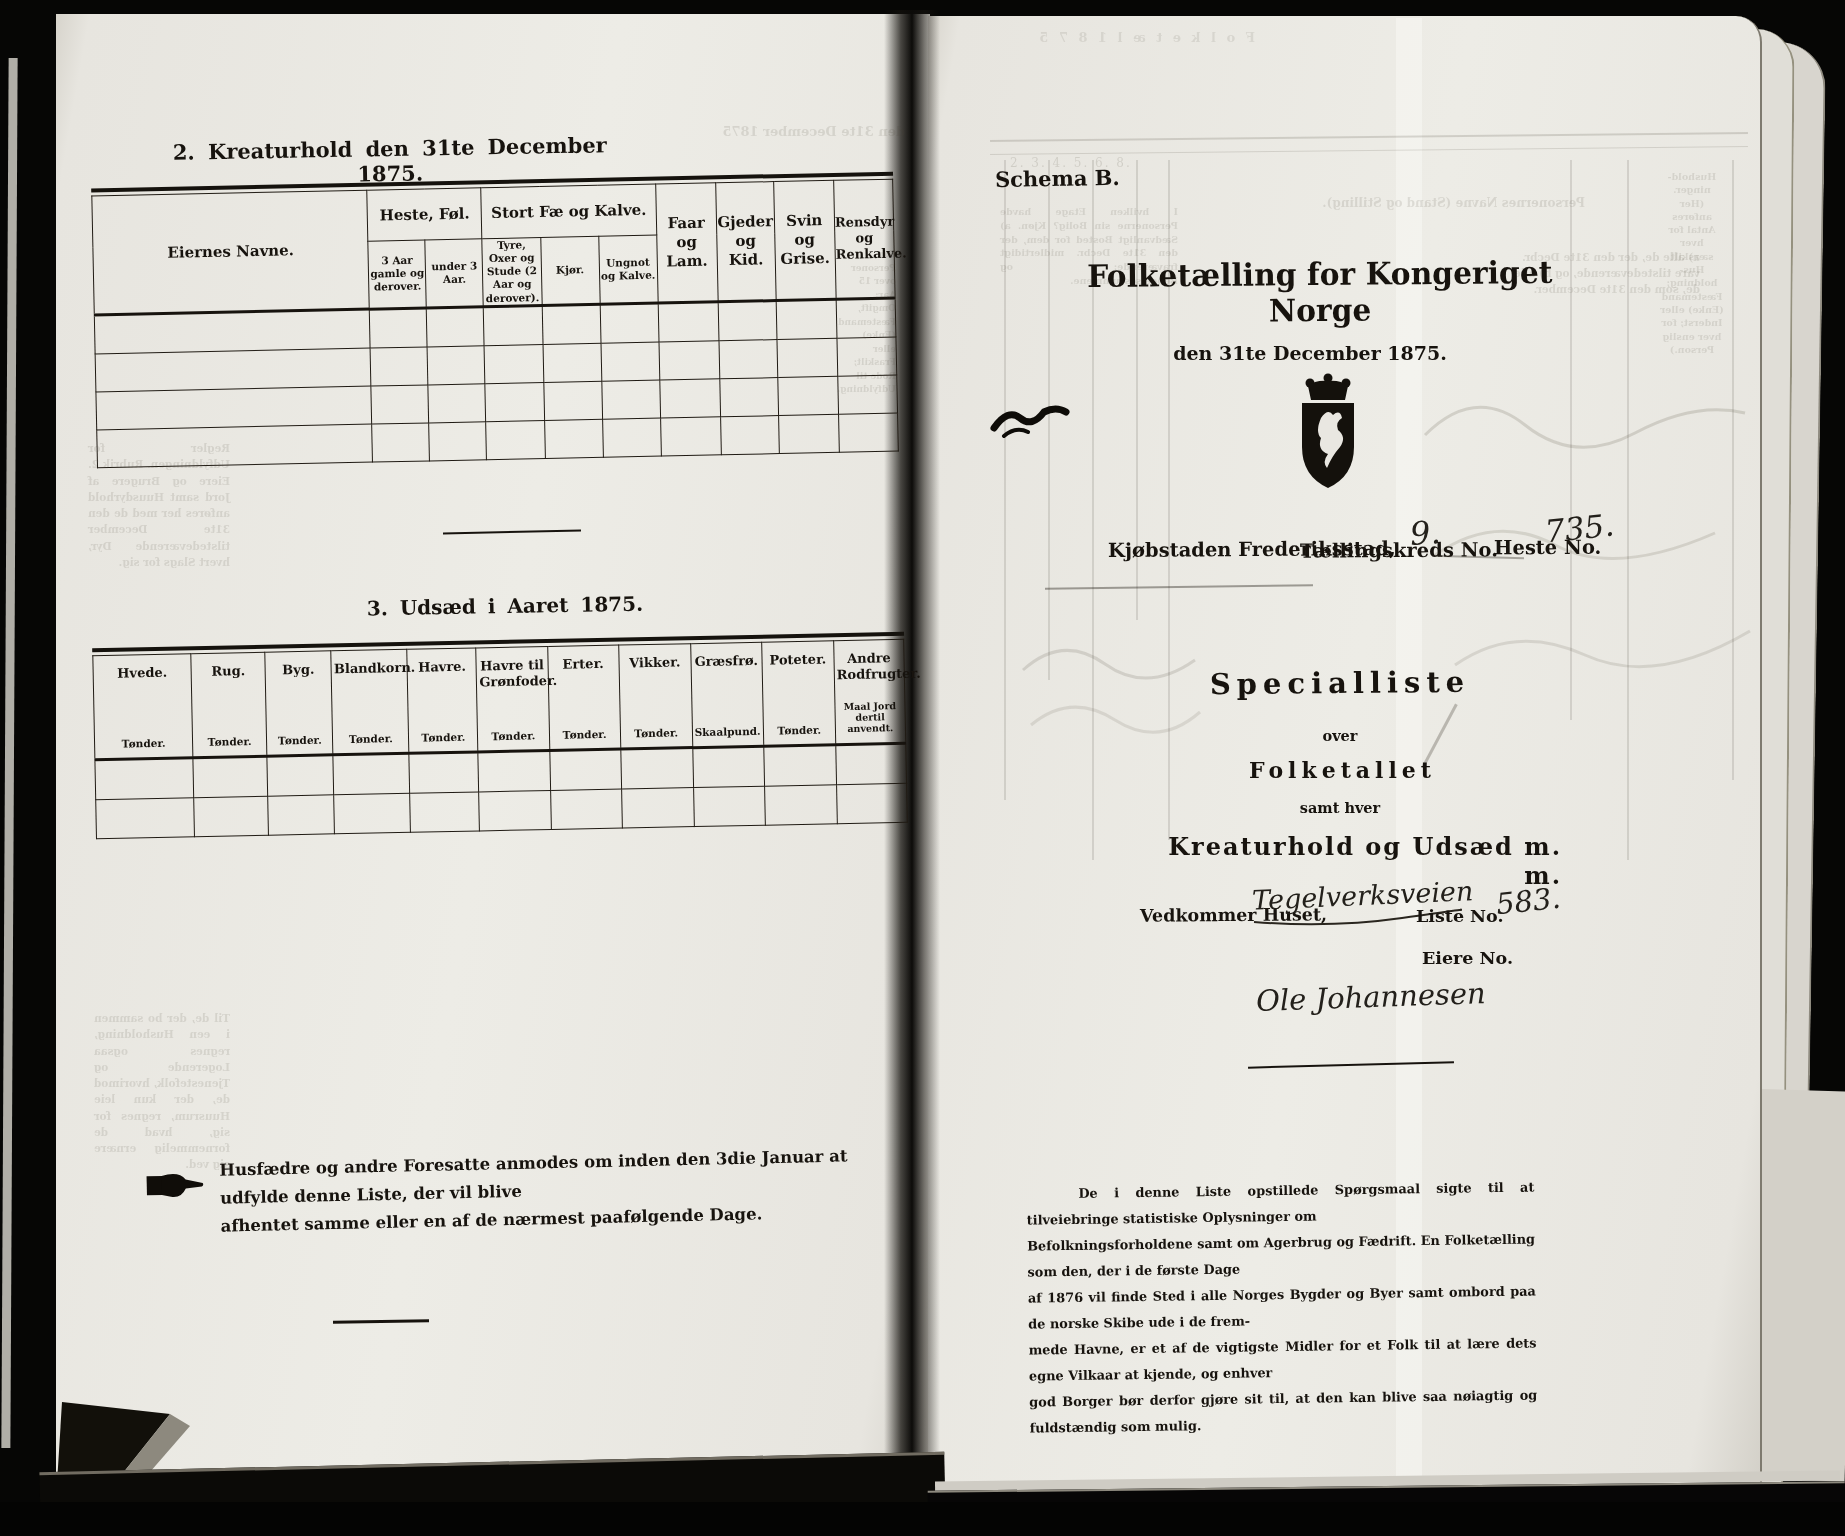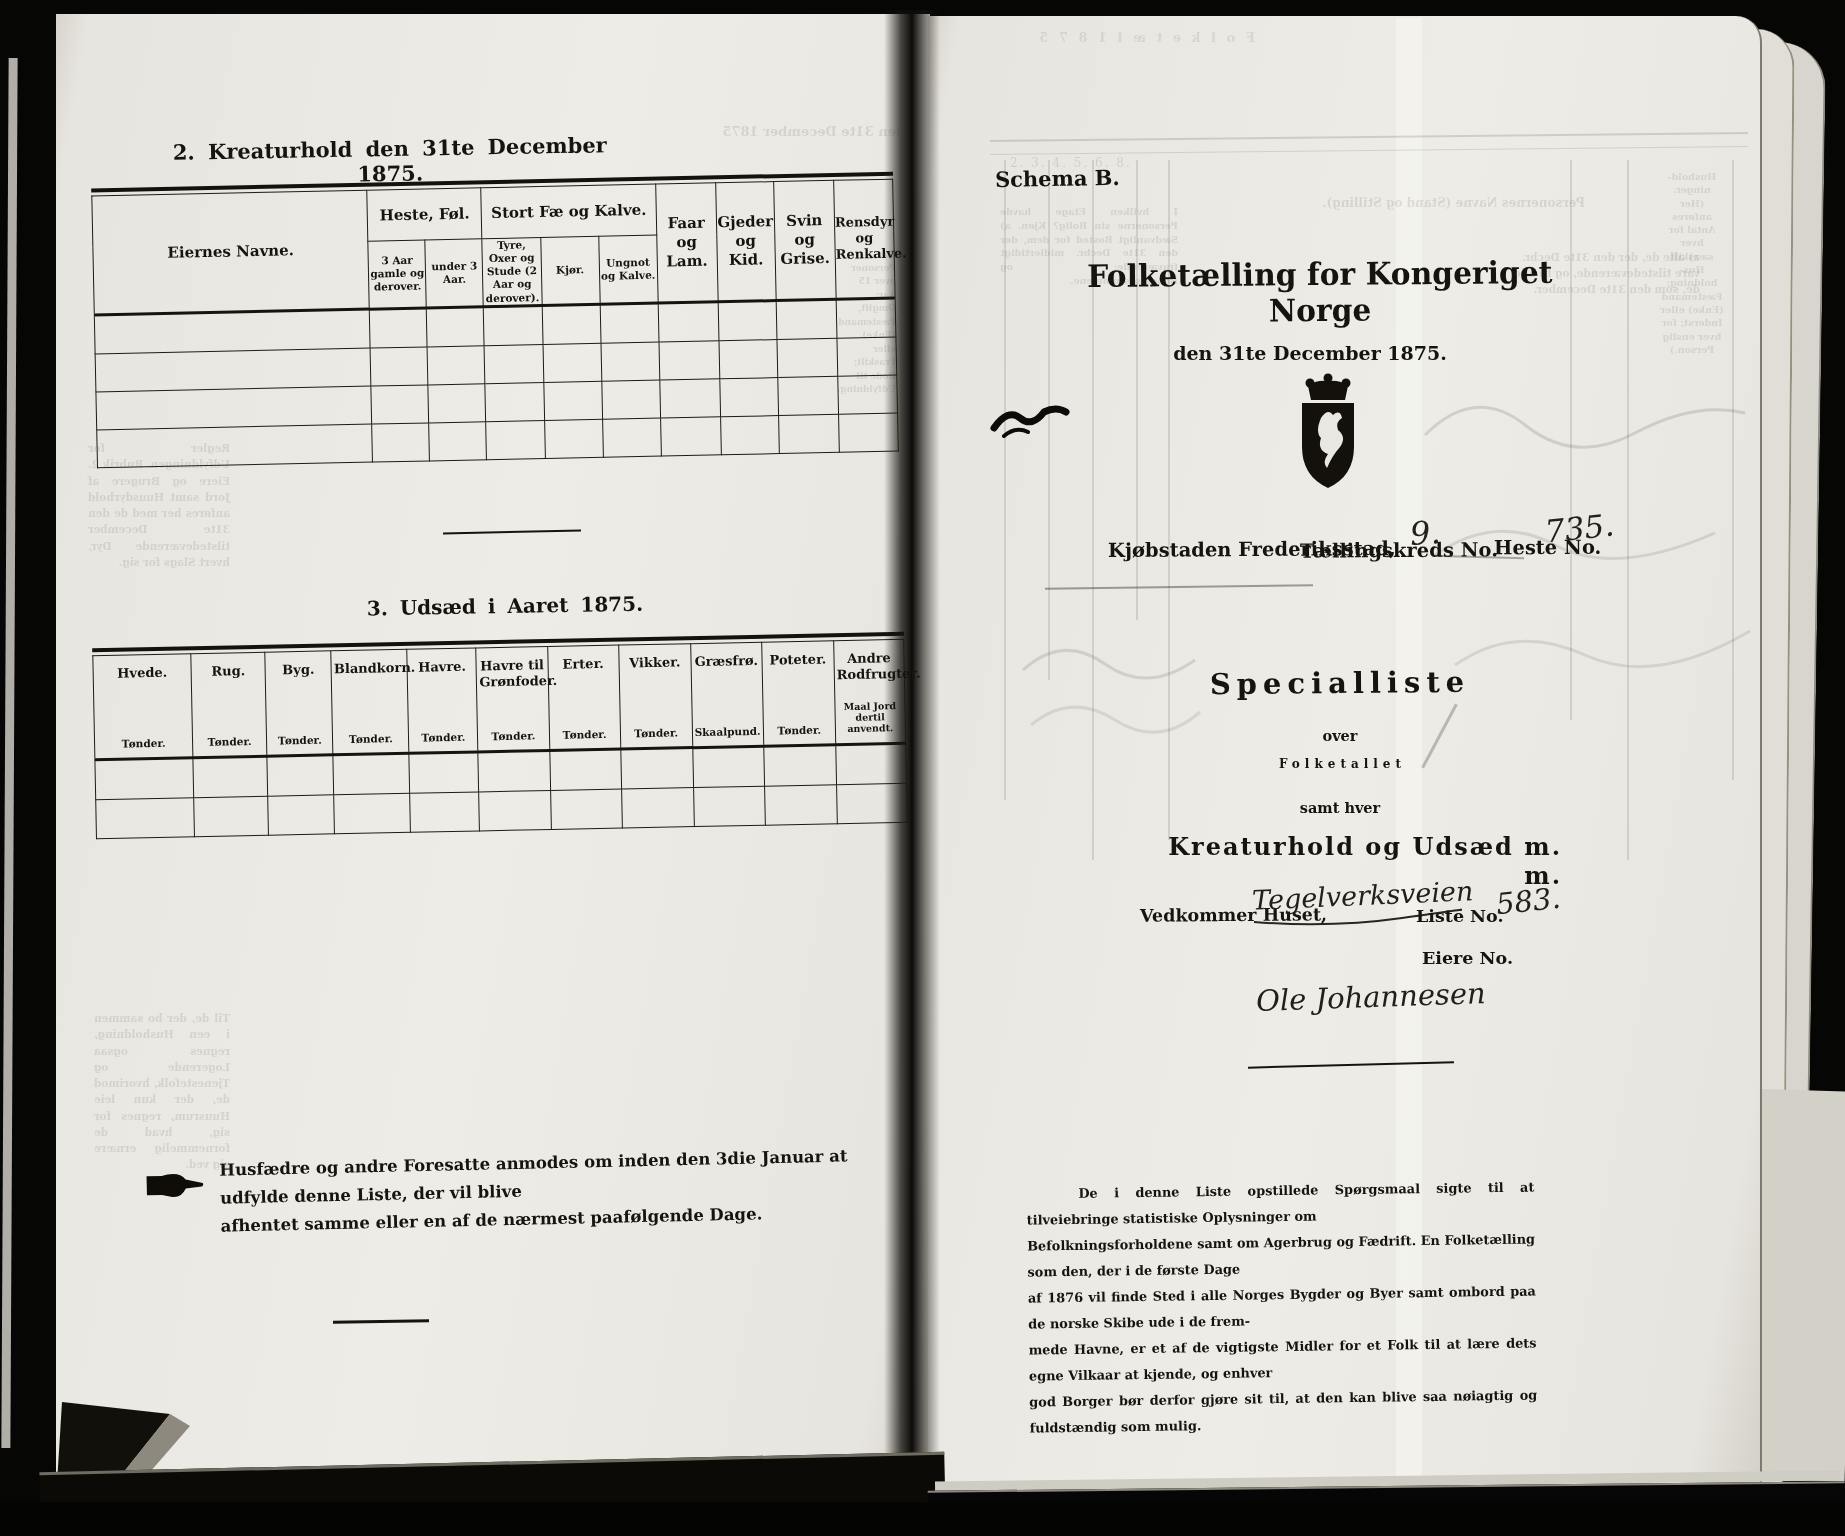--- a/index.html
+++ b/index.html
@@ -333,21 +333,21 @@
   <div class="abs b" style="left:1108px;top:538px;font-size:19.5px;transform:rotate(-.4deg);">Kjøbstaden Frederiksstad,</div>
   <div class="abs b" style="left:1300px;top:539px;font-size:19.5px;transform:rotate(-.4deg);">Tællingskreds No.</div>
   <div class="abs hand" style="left:1410px;top:514px;font-size:32px;transform:rotate(-4deg);">9.</div>
   <div class="abs" style="left:1432px;top:556px;width:92px;height:1.5px;background:rgba(40,35,25,.35);transform:rotate(1.5deg);"></div>
   <div class="abs b" style="left:1494px;top:536px;font-size:19.5px;transform:rotate(-.4deg);">Heste No.</div>
   <div class="abs hand" style="left:1545px;top:510px;font-size:31px;transform:rotate(-6deg);">735.</div>
   <div class="abs" style="left:1045px;top:586px;width:268px;height:1.5px;background:rgba(35,30,22,.4);transform:rotate(-.8deg);"></div>
 
   <div class="abs ctr b" style="left:1180px;top:666px;width:320px;font-size:29px;letter-spacing:6px;transform:rotate(-.5deg);">Specialliste</div>
   <div class="abs ctr b" style="left:1240px;top:727px;width:200px;font-size:14.5px;">over</div>
-  <div class="abs ctr b" style="left:1200px;top:757px;width:285px;font-size:12px;letter-spacing:5px;">Folketallet</div>
+  <div class="abs ctr b" style="left:1200px;top:757px;width:285px;font-size:22px;letter-spacing:5px;">Folketallet</div>
   <div class="abs ctr b" style="left:1240px;top:799px;width:200px;font-size:14.5px;">samt hver</div>
   <div class="abs ctr b" style="left:1130px;top:832px;width:432px;font-size:24px;letter-spacing:2px;text-align:right;">Kreaturhold og Udsæd m. m.</div>
 
   <div class="abs b" style="left:1140px;top:905px;font-size:17.5px;transform:rotate(-.4deg);">Vedkommer Huset,</div>
   <div class="abs hand" style="left:1252px;top:880px;font-size:27px;transform:rotate(-2.5deg);white-space:nowrap;">Tegelverksveien</div>
   <svg class="abs" style="left:1252px;top:902px;" width="210" height="26" viewBox="0 0 210 26">
     <path d="M2 20 Q80 26 150 16 T208 8" stroke="#2a261f" stroke-width="2" fill="none"></path>
   </svg>
   <div class="abs b" style="left:1416px;top:906px;font-size:17.5px;">Liste No.</div>
   <div class="abs hand" style="left:1496px;top:884px;font-size:29px;transform:rotate(-6deg);">583.</div>

